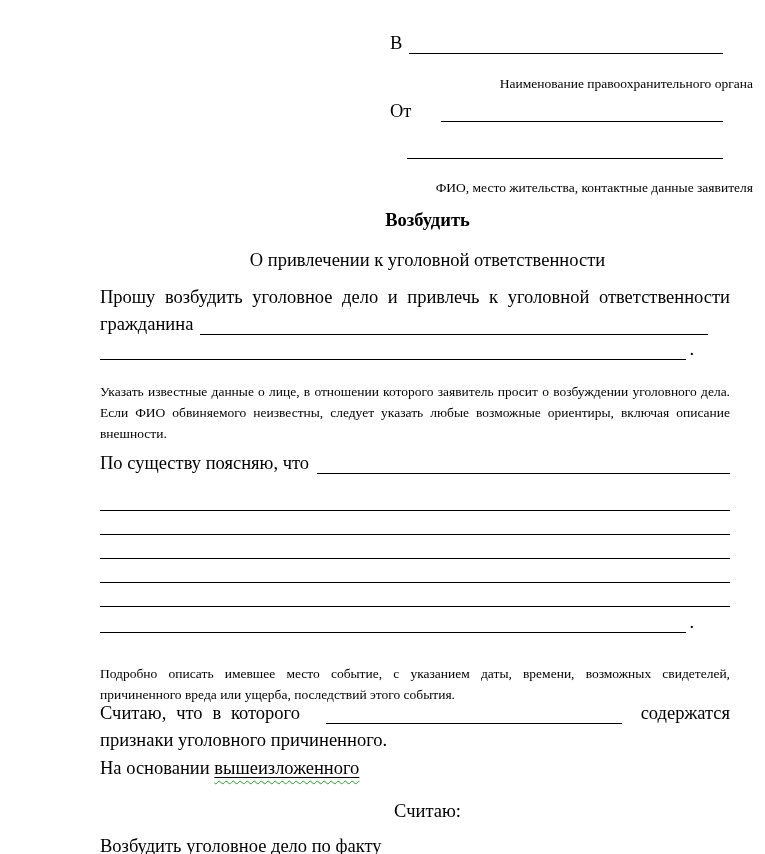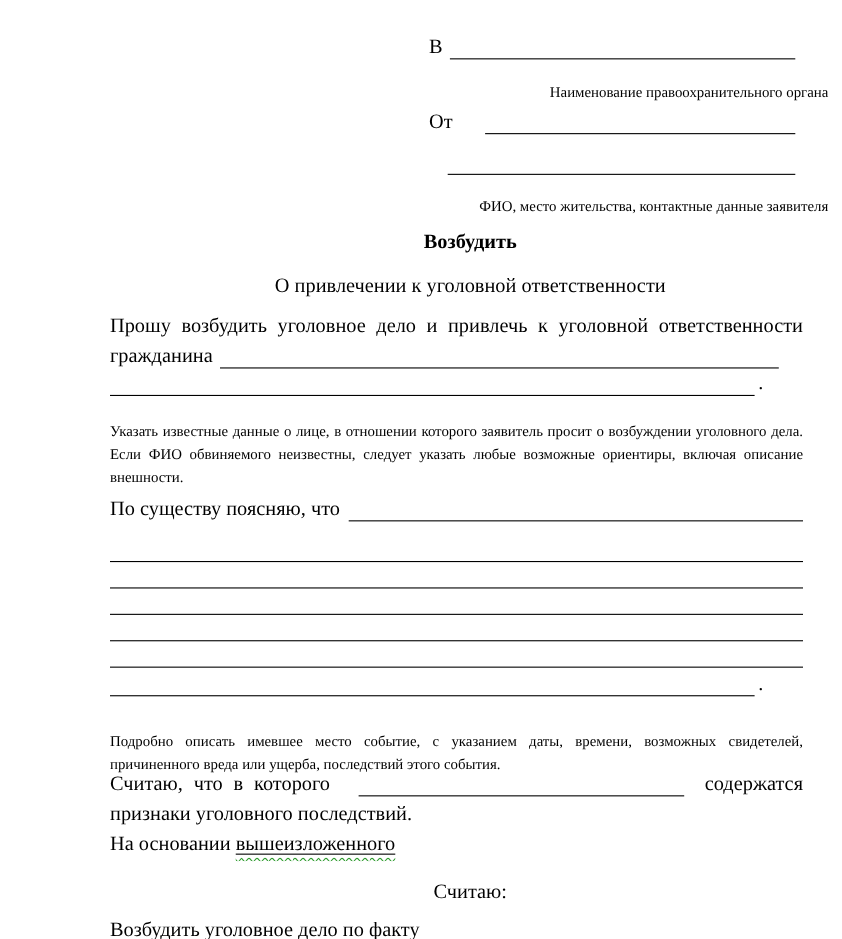--- a/index.html
+++ b/index.html
@@ -84,21 +84,21 @@
   <div class="abs sm" style="top:651px; left:100px; width:630px;margin-top:12px;">
     <div class="jl">Подробно описать имевшее место событие, с указанием даты, времени, возможных свидетелей,</div>
     <div>причиненного вреда или ущерба, последствий этого события.</div>
   </div>
 
   <div class="abs row t" style="top:703px; left:100px; width:630px; height:21px;">
     <span class="claim-prefix">Считаю, что в которого</span>
     <span class="blank claim-blank"></span>
     <span class="claim-suffix">содержатся</span>
   </div>
-  <div class="abs t" style="top:730px; left:100px; width:630px;">признаки уголовного последствий.</div>
+  <div class="abs t" style="top:730px; left:100px; width:630px;">признаки уголовного причиненного.</div>
 
   <div class="abs t" style="top:758px; left:100px; width:630px;">
     <span>На основании</span>
     <span class="u-host"><span class="u-wavy">вышеизложенного</span></span>
   </div>
 
   <div class="abs t ctr" style="top:801px; left:100px; width:655px;">Считаю:</div>
   <div class="abs t" style="top:836px; left:100px; width:630px;">Возбудить уголовное дело по факту</div>
 
 </div>

